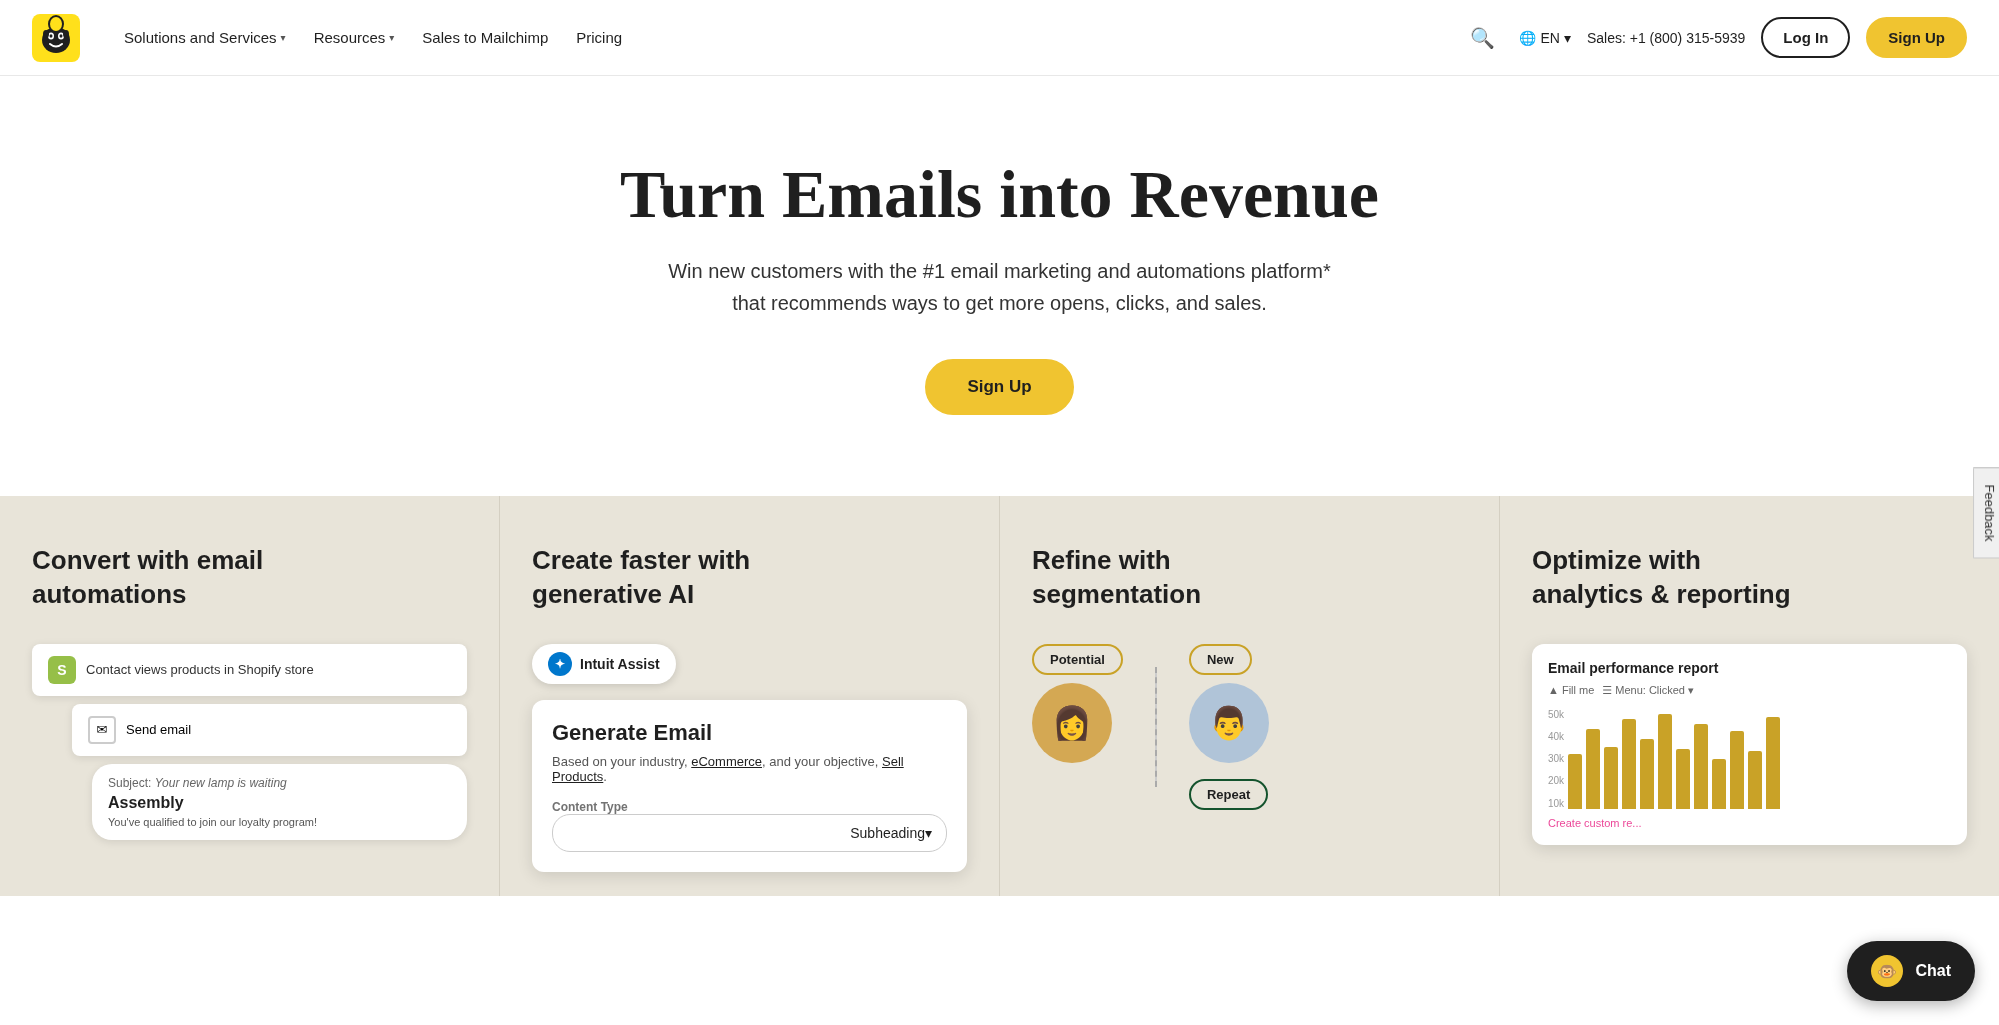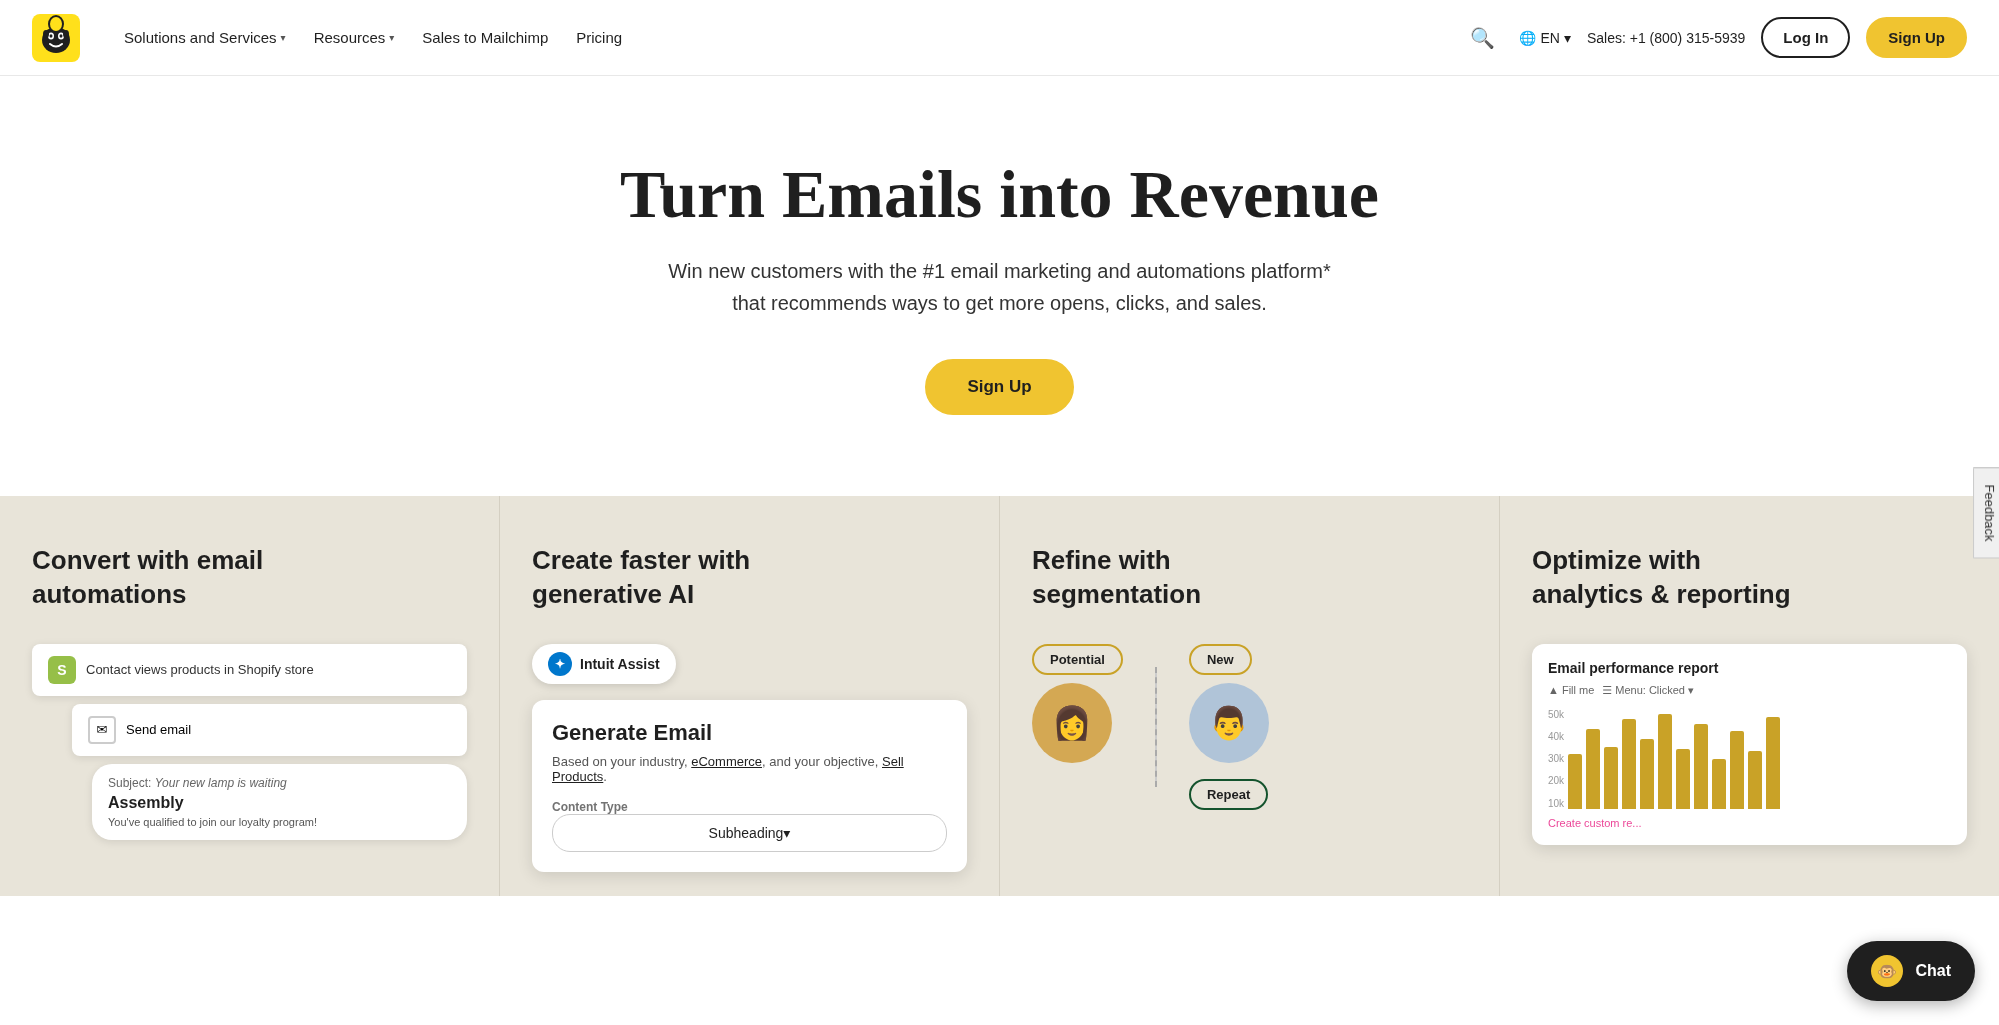--- a/index.html
+++ b/index.html
@@ -295,21 +295,21 @@
       text-decoration: underline;
     }
     .content-type-label {
       font-size: 12px;
       font-weight: 600;
       color: #737373;
     }
     .content-type-select {
       display: flex;
       align-items: center;
-      justify-content: center;
+      justify-content: flex-end;
       border: 1px solid #ccc;
       border-radius: 18px;
       padding: 10px 14px;
       font-size: 14px;
       color: #1f1f1f;
     }
 
     
     .segmentation-content {
       display: flex;

